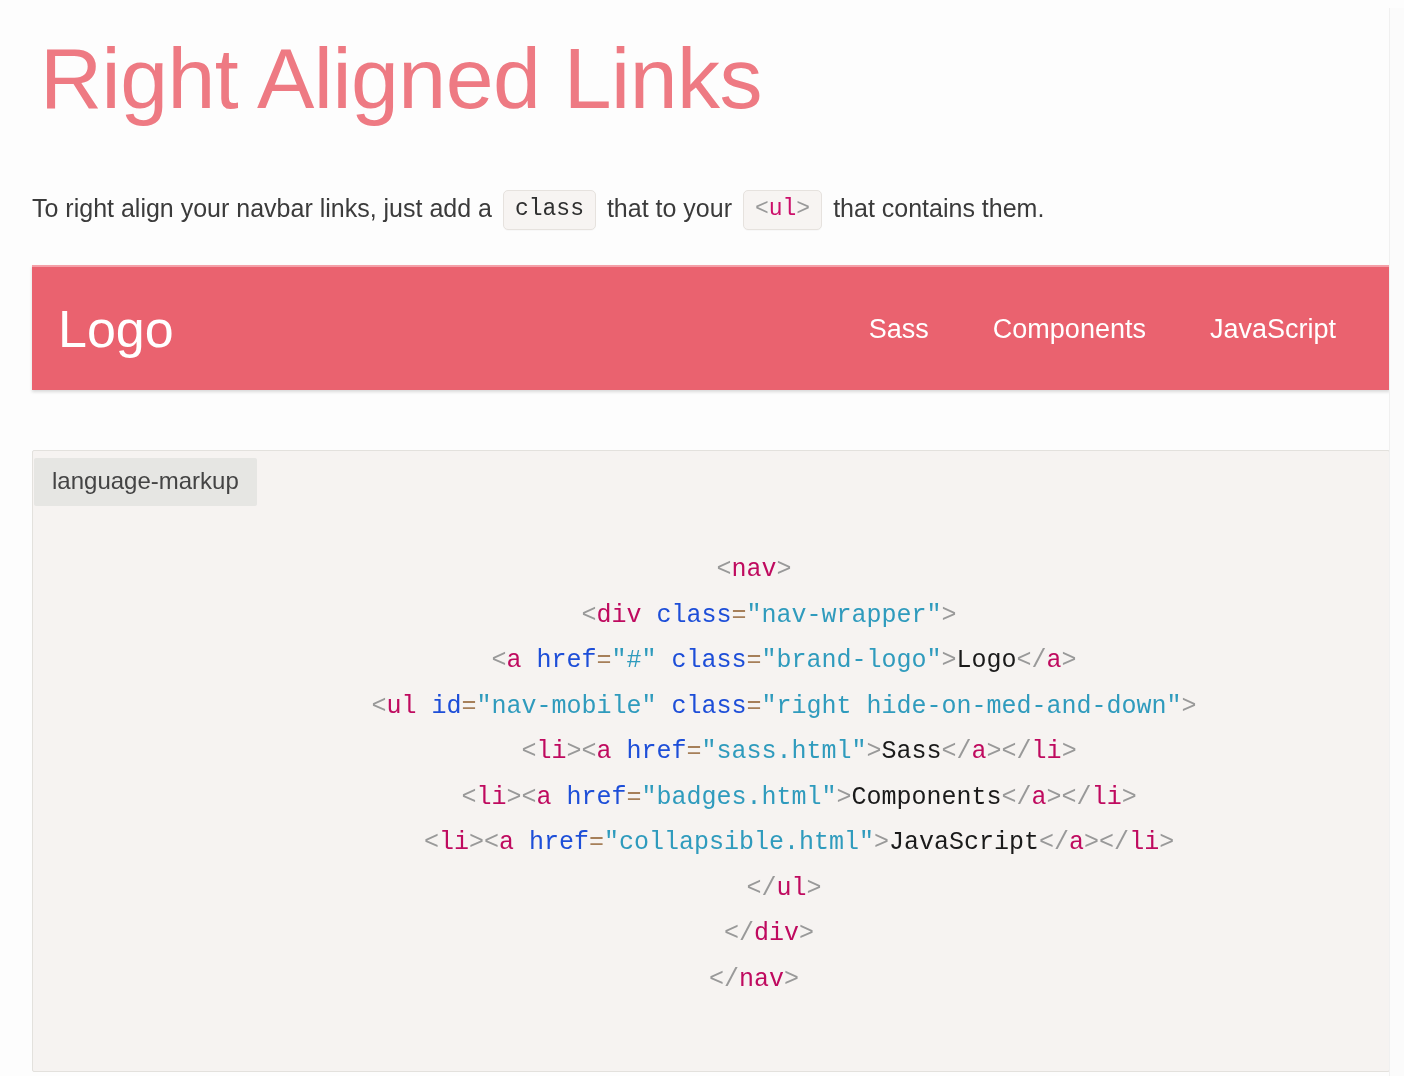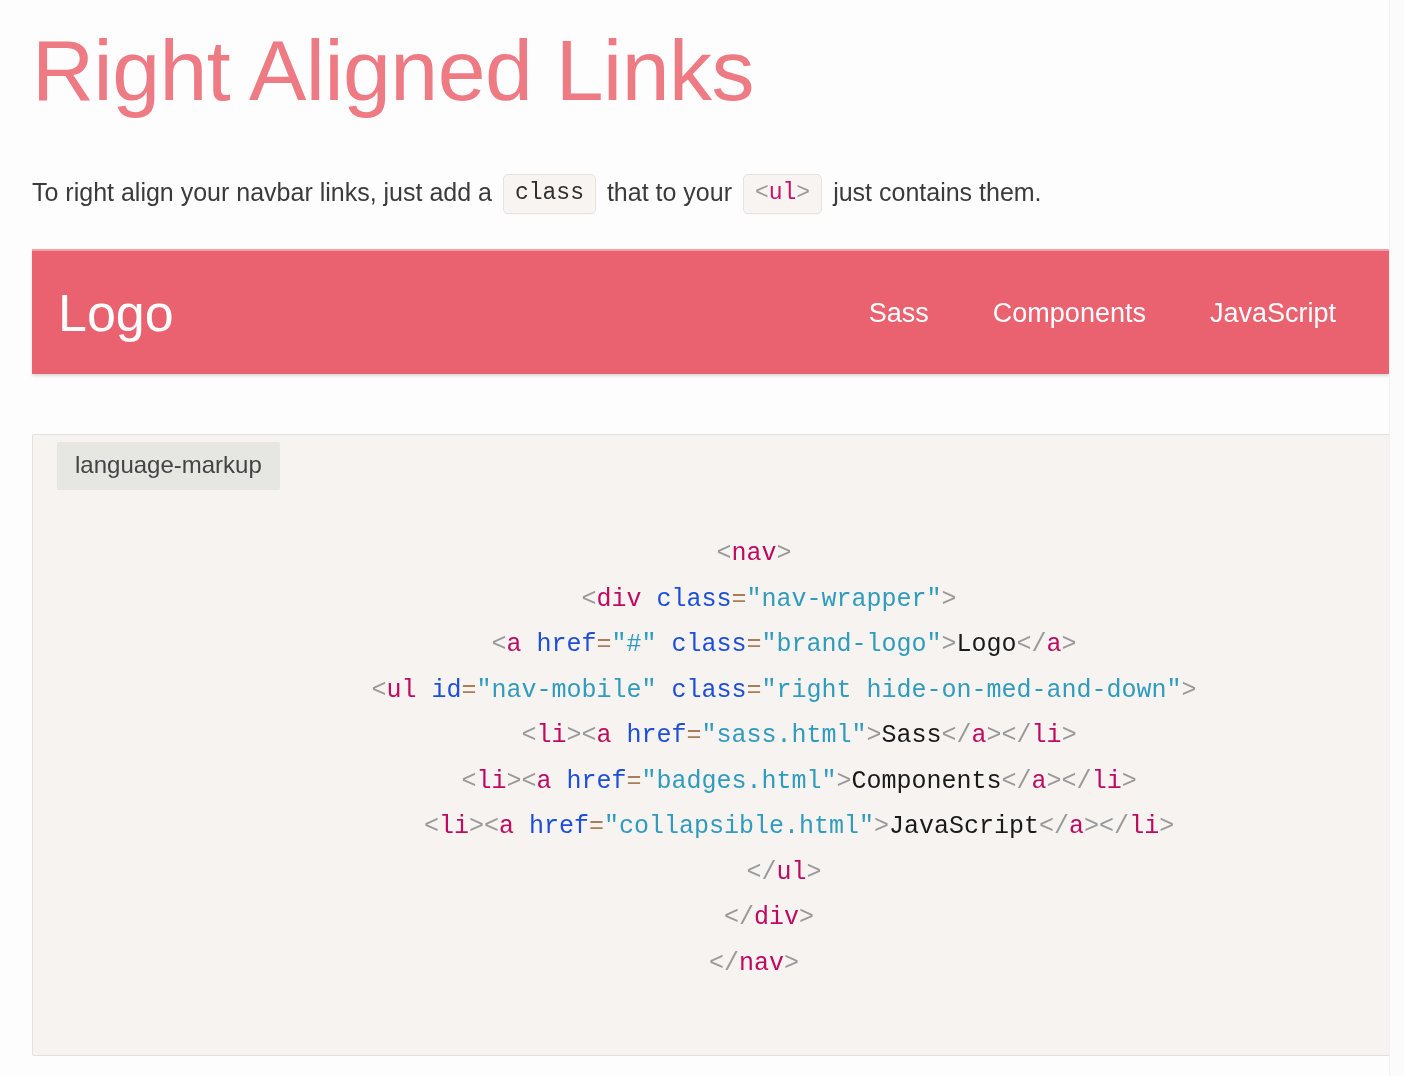--- a/index.html
+++ b/index.html
@@ -19,21 +19,21 @@
   .page {
     position: relative;
     width: 1404px;
     height: 1076px;
     box-sizing: border-box;
     padding: 0 14px 0 32px;
   }
 
   
   .page-title {
-    margin: 0;
+    margin: 8px;
     padding: 14px 0 0 0;
     font-family: "Liberation Sans", sans-serif;
     font-size: 86px;
     line-height: 112px;
     font-weight: 300;
     letter-spacing: -0.5px;
     color: #ee7a83;
     white-space: nowrap;
   }
 
@@ -111,21 +111,21 @@
     box-sizing: border-box;
     background: #f6f3f1;
     border: 1px solid #e3e1dd;
     border-radius: 2px;
     position: relative;
     height: 622px;
   }
   .code-lang-tab {
     position: absolute;
     top: 7px;
-    left: 24px;
+    left: 1px;
     background: #e6e6e3;
     color: #444;
     font-family: "Liberation Sans", sans-serif;
     font-size: 24px;
     line-height: 28px;
     padding: 9px 18px 11px 18px;
     border-radius: 2px;
   }
   .code-body {
     margin: 0;
@@ -164,21 +164,21 @@
 
 <div class="page">
 
   <h1 class="page-title">Right Aligned Links</h1>
 
   <p class="intro">
     <span>To right align your navbar links, just add a</span>
     <code class="code-inline"><span>class</span></code>
     <span>that to your</span>
     <code class="code-inline"><span class="punc">&lt;</span><span class="tagname">ul</span><span class="punc">&gt;</span></code>
-    <span>just contains them.</span>
+    <span>that contains them.</span>
   </p>
 
   <nav class="navbar-demo">
     <a class="brand-logo" href="#">Logo</a>
     <ul class="nav-links right" id="nav-links-list">
 
     <li>
           <a href="#">Sass</a>
         </li>
         <li>

